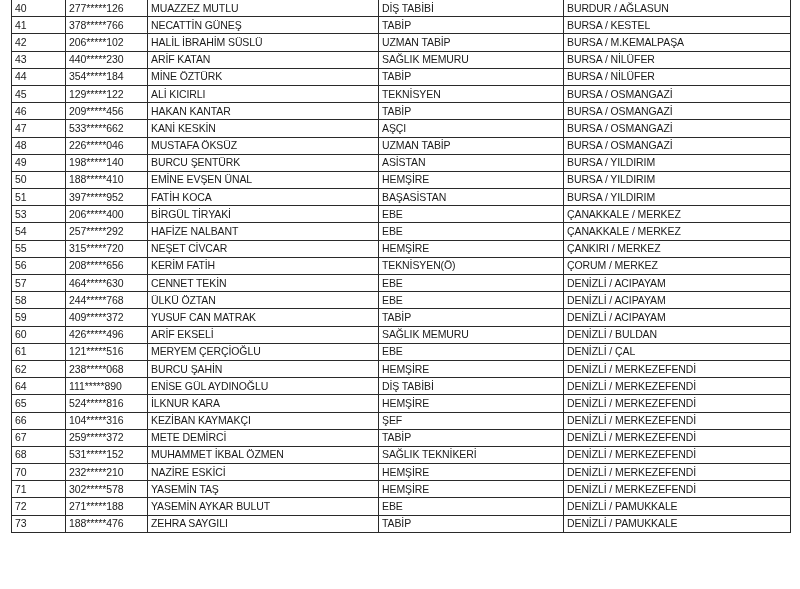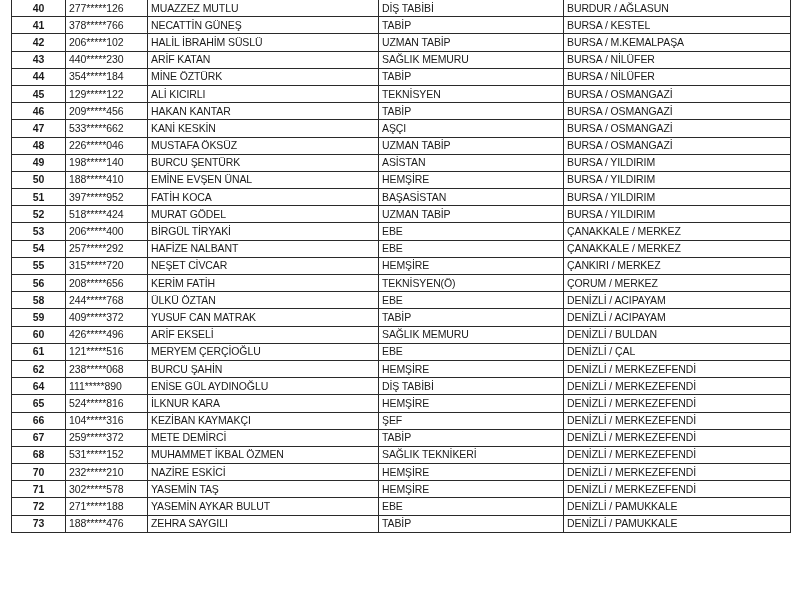--- a/index.html
+++ b/index.html
@@ -4,21 +4,21 @@
 <style>
   html, body { margin: 0; padding: 0; background: #ffffff; }
   body { width: 800px; height: 589px; overflow: hidden; position: relative;
          font-family: "Liberation Sans", sans-serif; }
   .sheet { position: absolute; left: 11px; top: -1px; width: 779px; }
   table { border-collapse: collapse; width: 779px; table-layout: fixed;
           font-family: "Liberation Sans Narrow", "Liberation Sans", sans-serif; }
   td { border: 1px solid #2a2a2a; height: 16.2px; padding: 0 3px;
        font-size: 10.5px; color: #1a1a1a; white-space: nowrap; overflow: hidden;
        line-height: 15px; letter-spacing: -0.1px; }
-  td.no { text-align: center; font-weight: bold; }
+  td.no { text-align: left; }
   col.c1 { width: 54px; }
   col.c2 { width: 82px; }
   col.c3 { width: 231px; }
   col.c4 { width: 185px; }
   col.c5 { width: 227px; }
 </style>
 </head>
 <body>
 
 <div class="sheet">
@@ -109,27 +109,20 @@
           <td>BURSA / YILDIRIM</td>
         </tr>
         <tr>
           <td class="no">51</td>
           <td>397*****952</td>
           <td>FATİH KOCA</td>
           <td>BAŞASİSTAN</td>
           <td>BURSA / YILDIRIM</td>
         </tr>
         <tr>
-          <td class="no">52</td>
-          <td>518*****424</td>
-          <td>MURAT GÖDEL</td>
-          <td>UZMAN TABİP</td>
-          <td>BURSA / YILDIRIM</td>
-        </tr>
-        <tr>
           <td class="no">53</td>
           <td>206*****400</td>
           <td>BİRGÜL TİRYAKİ</td>
           <td>EBE</td>
           <td>ÇANAKKALE / MERKEZ</td>
         </tr>
         <tr>
           <td class="no">54</td>
           <td>257*****292</td>
           <td>HAFİZE NALBANT</td>
@@ -144,20 +137,27 @@
           <td>ÇANKIRI / MERKEZ</td>
         </tr>
         <tr>
           <td class="no">56</td>
           <td>208*****656</td>
           <td>KERİM FATİH</td>
           <td>TEKNİSYEN(Ö)</td>
           <td>ÇORUM / MERKEZ</td>
         </tr>
         <tr>
+          <td class="no">57</td>
+          <td>464*****630</td>
+          <td>CENNET TEKİN</td>
+          <td>EBE</td>
+          <td>DENİZLİ / ACIPAYAM</td>
+        </tr>
+        <tr>
           <td class="no">58</td>
           <td>244*****768</td>
           <td>ÜLKÜ ÖZTAN</td>
           <td>EBE</td>
           <td>DENİZLİ / ACIPAYAM</td>
         </tr>
         <tr>
           <td class="no">59</td>
           <td>409*****372</td>
           <td>YUSUF CAN MATRAK</td>

